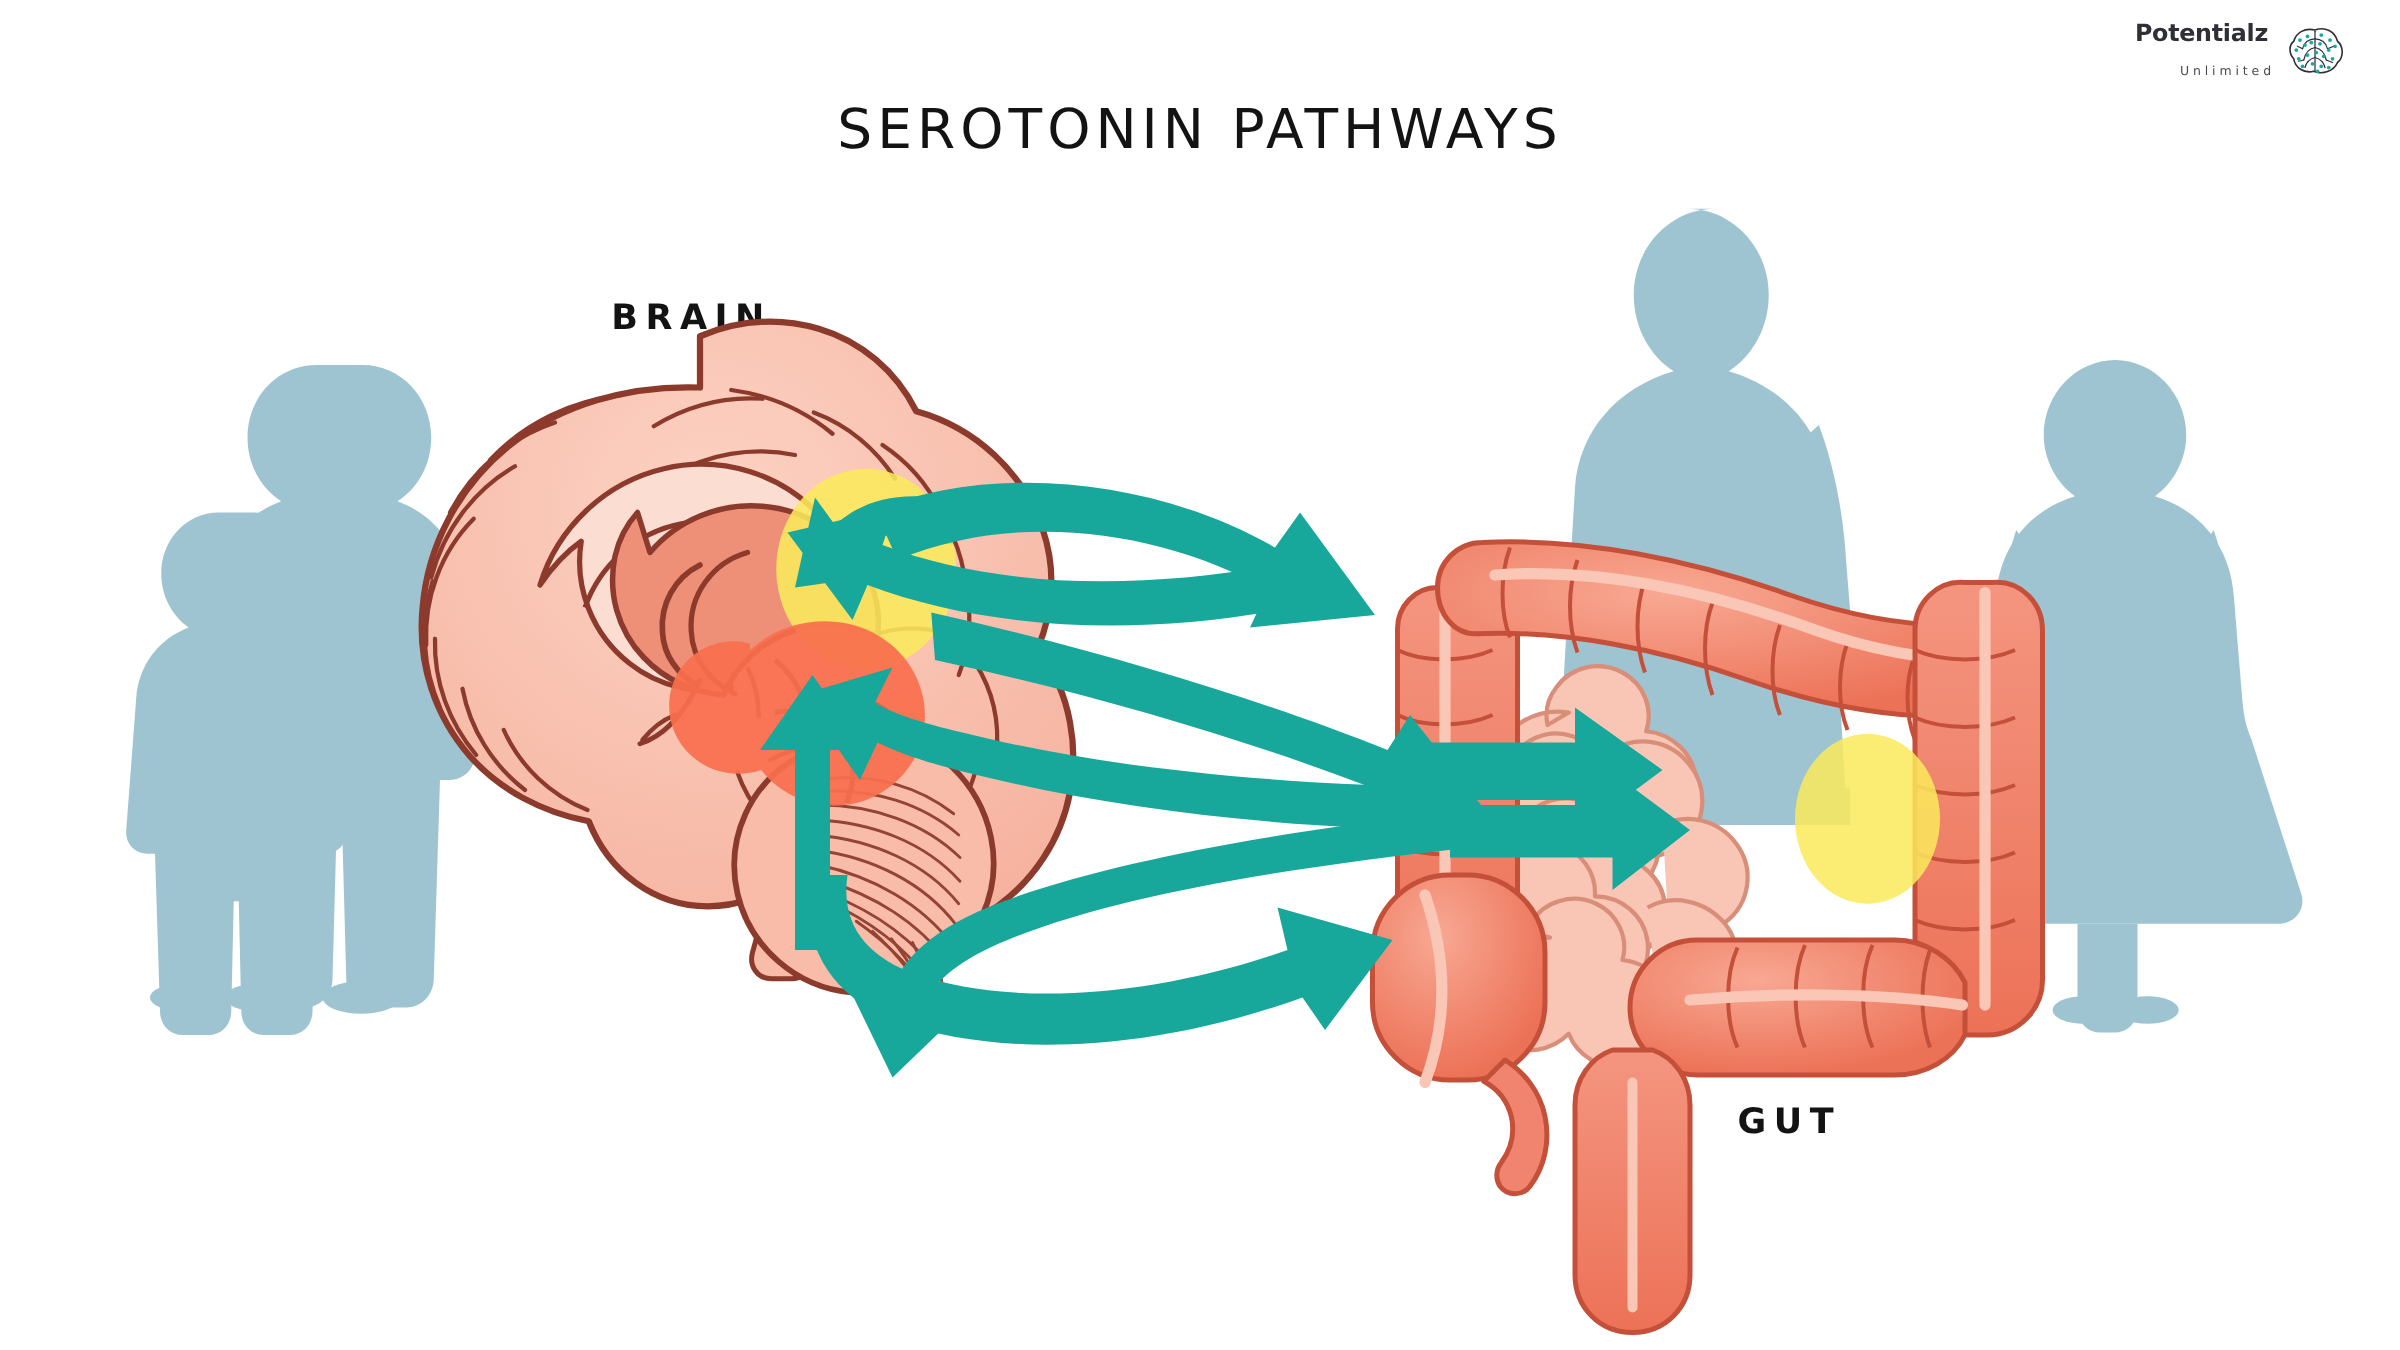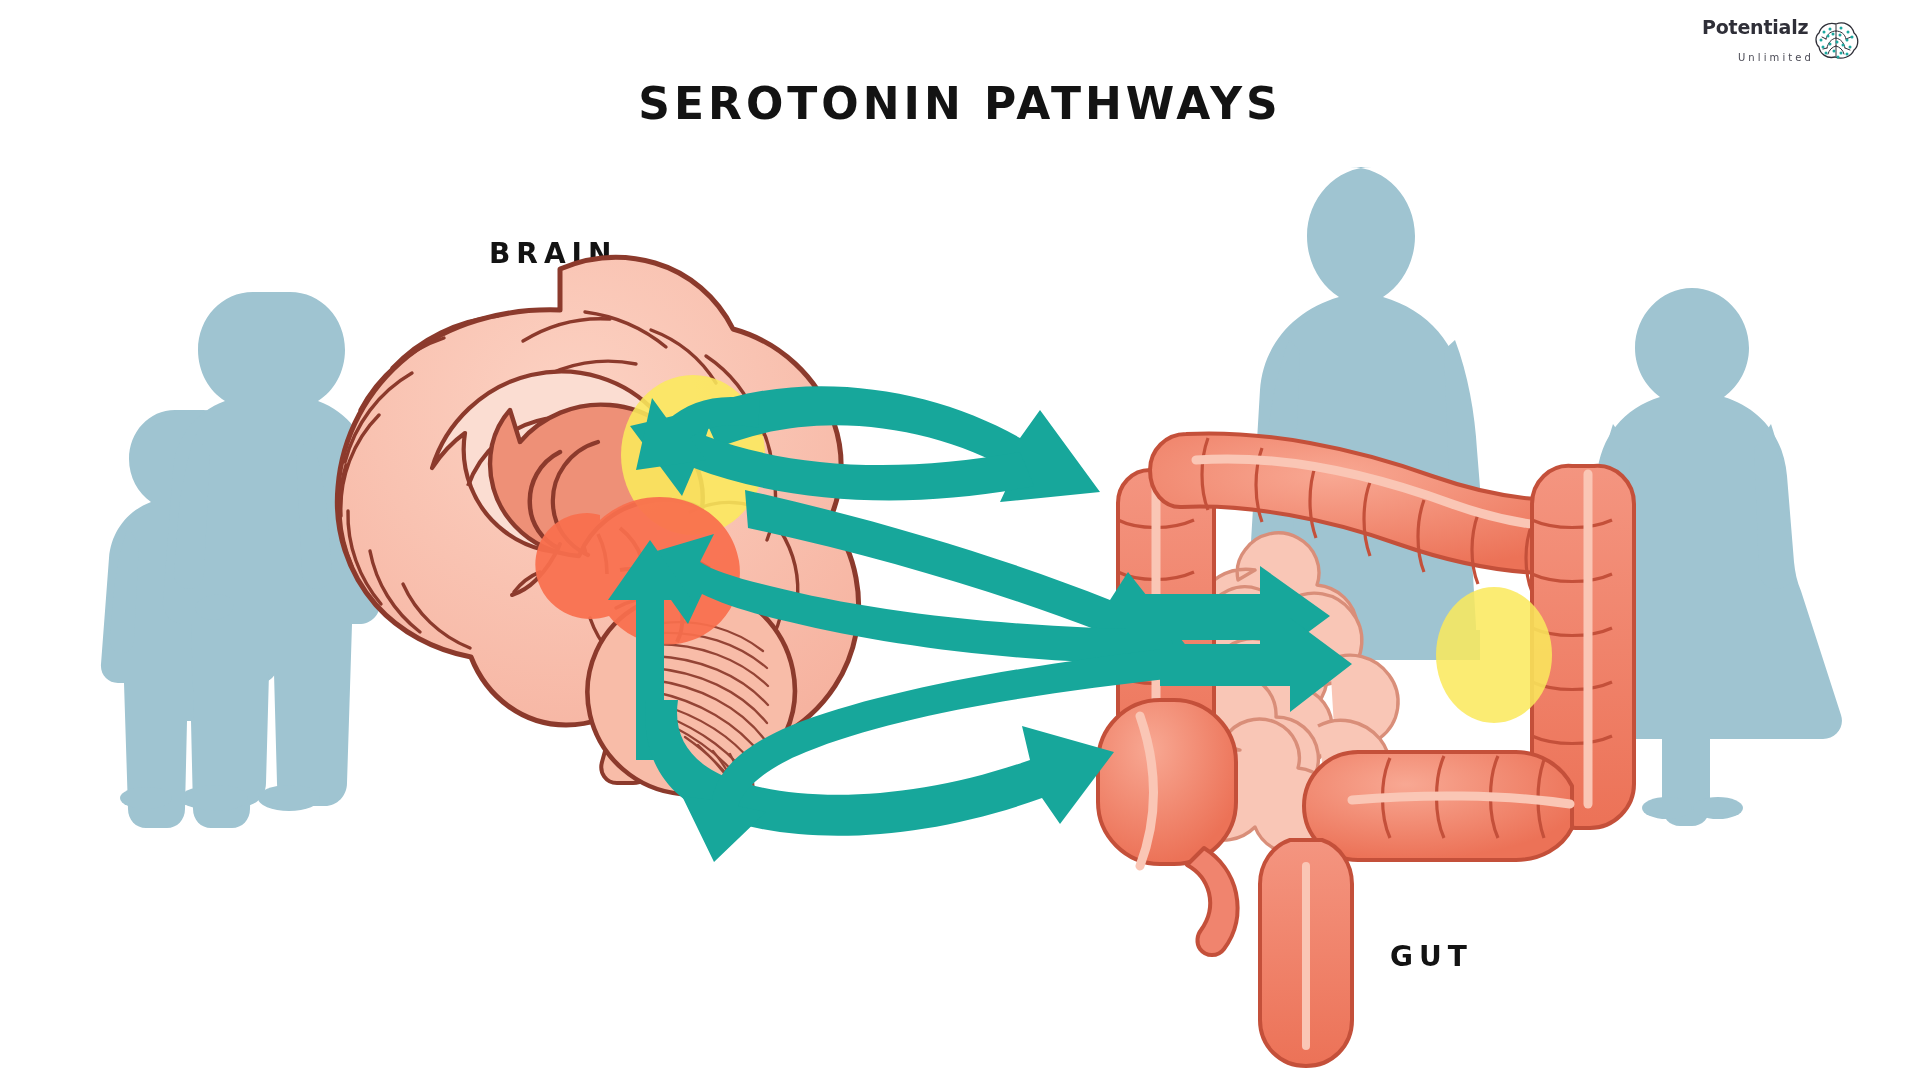--- a/index.html
+++ b/index.html
@@ -16,24 +16,24 @@
     width: 1920px;
     height: 1080px;
     background: #ffffff;
     overflow: hidden;
   }
 
   
   #logo {
     position: absolute;
     top: 18px;
-    right: 60px;
+    right: 44px;
     display: flex;
     align-items: center;
-    gap: 0;
+    gap: 10px;
   }
   #logo-text {
     display: flex;
     flex-direction: column;
     align-items: flex-start;
     line-height: 1;
   }
   #logo-name {
     font-family: "DejaVu Sans", sans-serif;
     font-weight: bold;
@@ -51,39 +51,39 @@
   }
 
   
   #title {
     position: absolute;
     top: 78px;
     left: 0;
     width: 100%;
     text-align: center;
     font-family: "DejaVu Sans", sans-serif;
-    font-weight: bold;
+    font-weight: normal;
     font-size: 44px;
     letter-spacing: 4px;
     color: #131313;
     white-space: nowrap;
   }
 
   
   .organ-label {
     position: absolute;
     font-family: "DejaVu Sans", sans-serif;
     font-weight: bold;
     font-size: 28px;
     letter-spacing: 6px;
     color: #131313;
     white-space: nowrap;
   }
   #label-brain { top: 237px; left: 489px; }
-  #label-gut   { top: 940px; left: 1390px; }
+  #label-gut   { top: 880px; left: 1390px; }
 
   
   .art {
     position: absolute;
     top: 0;
     left: 0;
     width: 1920px;
     height: 1080px;
     pointer-events: none;
   }

